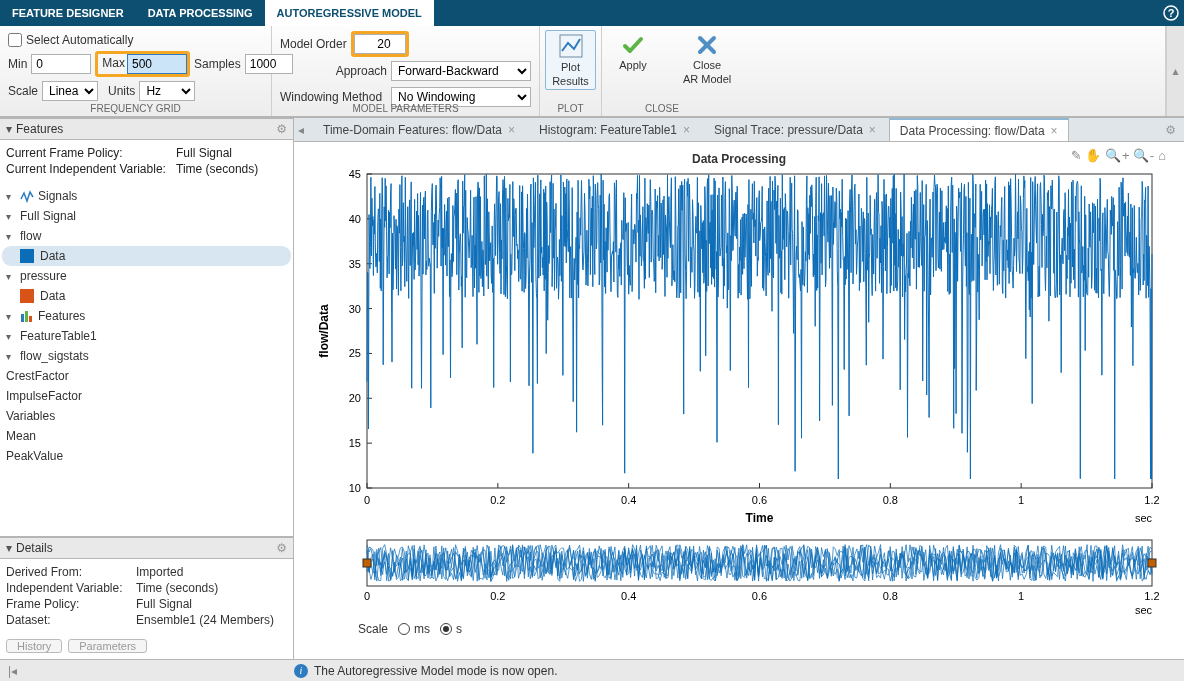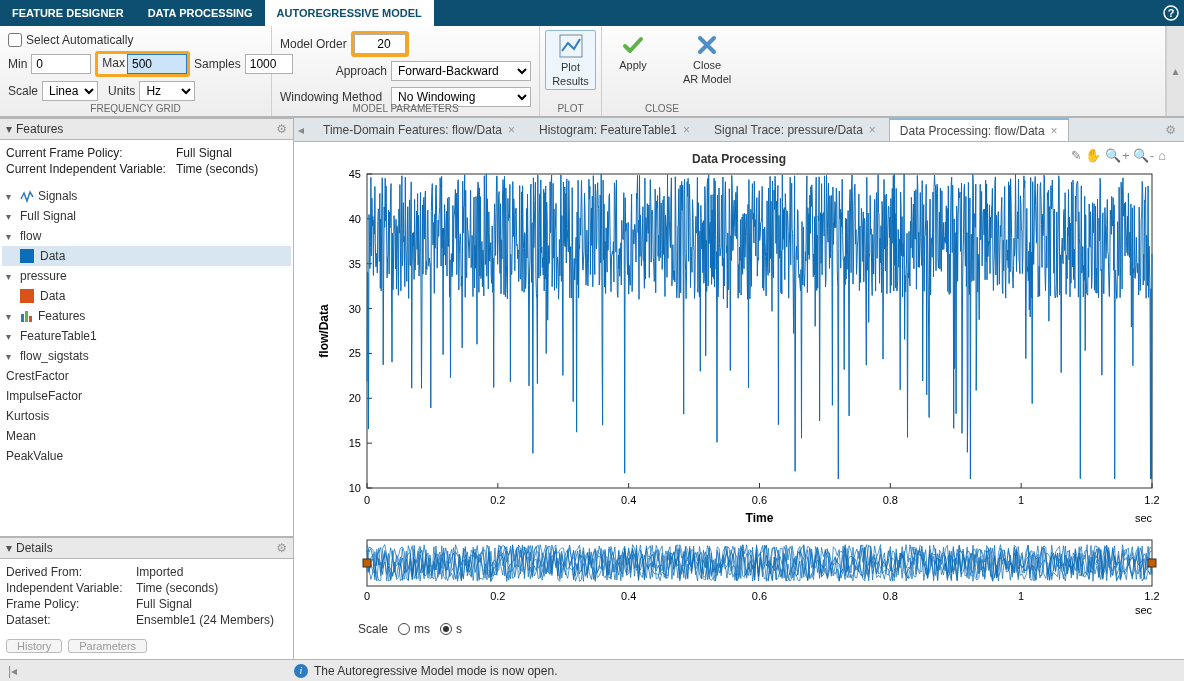--- a/index.html
+++ b/index.html
@@ -38,21 +38,21 @@
 .panelhead .gear { color: #999; font-size: 12px; }
 
 .infoblock { padding: 4px 6px; font-size: 12px; color: #222; }
 .infoblock .row { display: flex; margin: 2px 0; }
 .infoblock .k { width: 170px; }
 .infoblock .v { flex: 1; }
 
 .tree { flex: 1; overflow: auto; padding: 4px 2px; font-size: 12px; }
 .tree .node { display: flex; align-items: center; height: 20px; padding: 0 4px; gap: 4px; cursor: default; white-space: nowrap; }
 .tree .node.selected { background: #d8e6f1; }
-.pad1 { padding-left: 16px; } .pad2 { padding-left: 32px; } .pad3 { padding-left: 48px; } .pad4 { padding-left: 64px; }
+.pad1 { padding-left: 16px; } .pad2 { padding-left: 32px; } .pad3 { padding-left: 48px; border-radius: 9px; } .pad4 { padding-left: 64px; }
 .tw { display: inline-block; width: 10px; color: #666; font-size: 10px; }
 .sq { display: inline-block; width: 14px; height: 14px; margin-right: 2px; }
 
 .details { border-top: 1px solid #b5b5b5; }
 .dbody { padding: 4px 6px; font-size: 12px; }
 .dbody .drow { display: flex; margin: 2px 0; }
 .dbody .dk { width: 130px; }
 .pillrow { padding: 6px; display: flex; gap: 6px; }
 .pill { border: 1px solid #bbb; background: #f5f5f5; color: #999; padding: 0 10px; border-radius: 3px; font-size: 11px; }
 
@@ -239,21 +239,21 @@
           <span class="tw">▾</span>
           <span>flow_sigstats</span>
         </div>
       <div class="node pad4">
           <span>CrestFactor</span>
         </div>
       <div class="node pad4">
           <span>ImpulseFactor</span>
         </div>
       <div class="node pad4">
-          <span>Kurtosis</span>
+          <span>Variables</span>
         </div>
       <div class="node pad4">
           <span>Mean</span>
         </div>
       <div class="node pad4">
           <span>PeakValue</span>
         </div>
     </div>
     <div class="details">
       <div class="panelhead">

